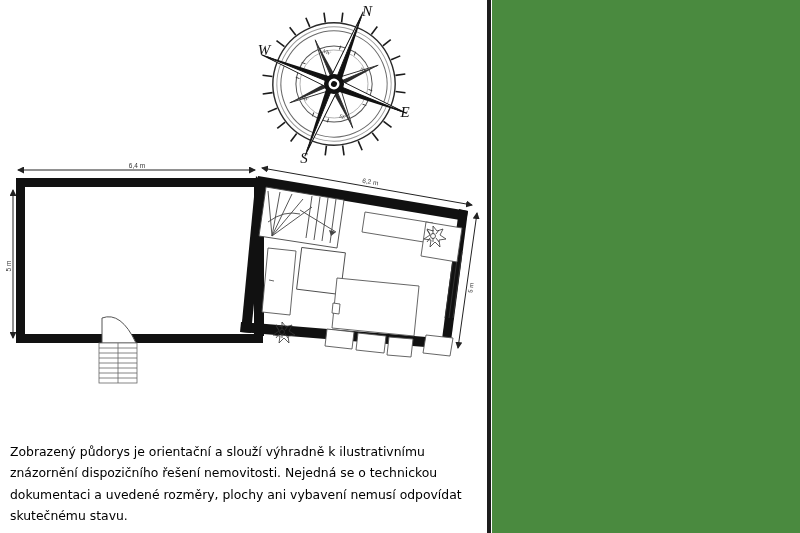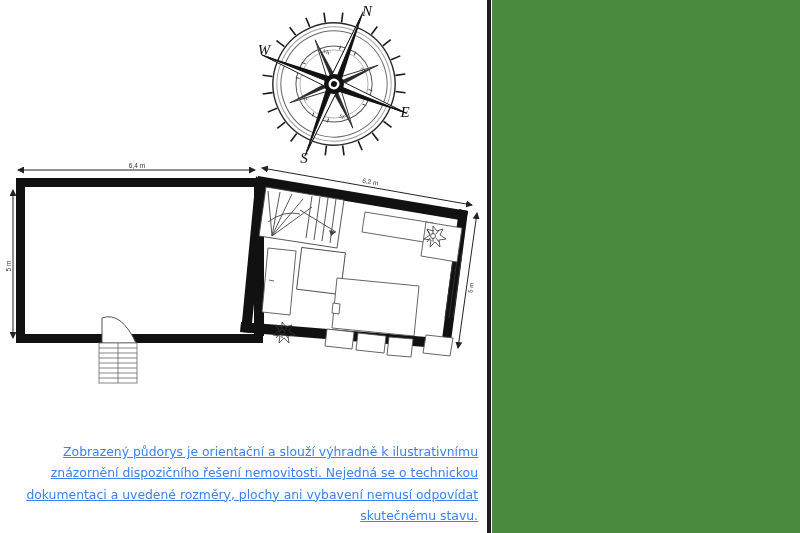--- a/index.html
+++ b/index.html
@@ -18,24 +18,23 @@
   #panel-divider{
     position:absolute;left:487px;top:0;width:4px;height:533px;
     background:#1c1c1c;
   }
 
   
   #plan-area{position:absolute;left:0;top:0;width:488px;height:533px;background:#fff;}
 
   #disclaimer{
     position:absolute;left:10px;top:441px;width:468px;
-    text-align:right;color:#3b82f6;
+    text-align:left;color:#000000;
     font-size:12.4px;line-height:1.72;
     font-family:"DejaVu Sans", sans-serif;
-    text-decoration:underline;
   }
 
   svg{display:block;}
   #plan-svg{position:absolute;left:0;top:0;}
   #compass-svg{position:absolute;left:252px;top:2px;}
 </style>
 </head>
 <body>
 
 <div id="page">

